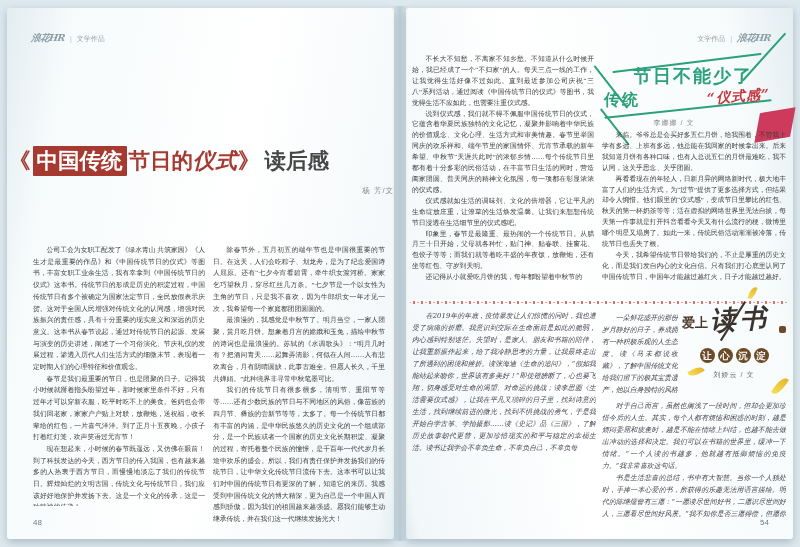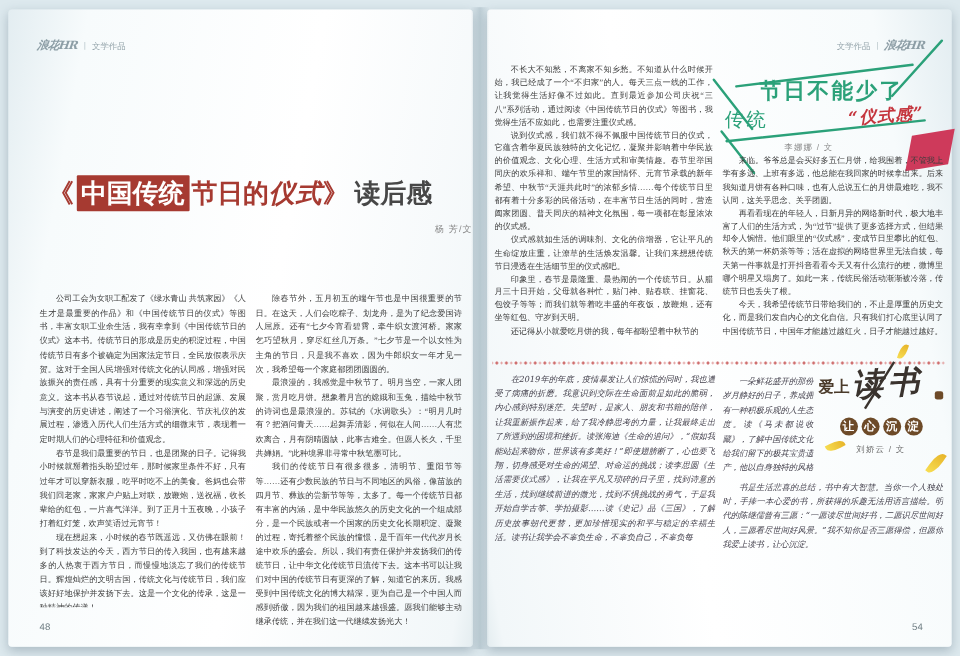--- a/index.html
+++ b/index.html
@@ -16,21 +16,21 @@
 
   
   .hdr{position:absolute;top:24px;display:flex;align-items:center;gap:5px;color:#93a3aa;font-size:7px;}
   .hdr .logo{font-family:"DejaVu Serif",serif;font-style:italic;font-weight:bold;font-size:9.5px;
     color:#8d9ea6;letter-spacing:-.5px;transform:skewX(-8deg);}
   .hdr .sep{color:#b9c6cb;}
   #hdr-left{left:24px;}
   #hdr-right{right:22px;}
 
   
-  .lp-title{position:absolute;left:14px;top:138px;width:358px;text-align:center;white-space:nowrap;
+  .lp-title{position:absolute;left:2px;top:138px;width:358px;text-align:left;white-space:nowrap;
     font-family:"Liberation Serif",serif;font-weight:bold;font-size:21.5px;color:#a63a31;}
   .lp-title .tbox{display:inline-block;background:#a63a31;color:#fff;padding:0 4px 1px 4px;margin:0 2px;border-radius:1px;}
   .lp-title .tscript{font-style:italic;font-family:"DejaVu Serif",serif;letter-spacing:1px;}
   .lp-title .ttail{color:#474747;margin-left:5px;}
   .byline{position:absolute;width:100%;text-align:right;color:#8a8a8a;font-size:7.5px;letter-spacing:1px;}
   #lp-byline{left:0;top:178px;}
 
   .bodycol{position:absolute;overflow:hidden;text-align:justify;color:#3d3d3d;
     font-family:"Liberation Serif",serif;font-size:6.8px;line-height:11.7px;}
   .bodycol p{margin:0;text-indent:2em;}
@@ -46,21 +46,21 @@
 
   .festival-title{position:absolute;left:192px;top:44px;width:190px;height:76px;}
   .gl{position:absolute;background:#2ba179;height:1.6px;border-radius:1px;}
   .gl1{width:150px;left:14px;top:10px;transform:rotate(-7deg);}
   .gl2{width:54px;left:-14px;top:34px;transform:rotate(52deg);}
   .gl3{width:168px;left:6px;top:56px;transform:rotate(-6deg);}
   .gl4{width:46px;left:-6px;top:74px;transform:rotate(52deg);}
   .gl5{width:64px;right:-8px;top:4px;transform:rotate(-48deg);}
   .ft-line1{position:absolute;left:0;top:12px;width:100%;text-align:center;
     font-weight:bold;font-size:18px;color:#2ba179;letter-spacing:2px;}
-  .ft-word{position:absolute;left:6px;top:38px;font-weight:normal;font-size:16px;color:#2ba179;letter-spacing:2px;}
+  .ft-word{position:absolute;left:6px;top:38px;font-weight:bold;font-size:16px;color:#2ba179;letter-spacing:2px;}
   .ft-script{position:absolute;right:18px;top:36px;font-family:"DejaVu Serif",serif;font-style:italic;
     font-weight:bold;font-size:14px;color:#c5363e;transform:rotate(-4deg);letter-spacing:1px;}
   .red-shape{position:absolute;right:-4px;top:58px;width:34px;height:30px;background:#ce3a5b;
     transform:skewX(-20deg) rotate(-10deg);}
   .ft-author{position:absolute;left:0;top:66px;width:80%;text-align:center;color:#8a8a8a;font-size:7px;letter-spacing:1px;}
 
   
   .lace{position:absolute;left:4px;top:291px;width:378px;height:7px;
     background-image:radial-gradient(circle,#cf6f6f 1.1px,rgba(0,0,0,0) 1.4px),radial-gradient(circle,#e3a2a2 .8px,rgba(0,0,0,0) 1.1px);
     background-size:8px 7px,4px 7px;background-position:0 50%,2px 50%;}
@@ -177,20 +177,21 @@
           <span class="rt-circle">沉</span>
           <span class="rt-circle">淀</span>
         </div>
       <span class="leaf leaf-a"></span>
       <div class="rt-author-row">刘娇云 / 文</div>
       <span class="leaf leaf-b"></span>
       <span class="leaf leaf-c"></span>
     </div>
 
     <div class="scriptcol" id="rd-col2">
+        <p>对于自己而言，虽然也搁浅了一段时间，但却会更加珍惜今后的人生。其实，每个人都有烦恼和困惑的时刻，越是烦闷委屈和疲惫时，越是不能在情绪上纠结，也越不能去做出冲动的选择和决定。我们可以在书籍的世界里，缓冲一下情绪。“一个人读的书越多，他就越有抵御烦恼的免疫力。”我非常喜欢这句话。</p>
         <p>书是生活悲喜的总结，书中有大智慧。当你一个人独处时，手捧一本心爱的书，所获得的乐趣无法用语言描绘。明代的陈继儒曾有三愿：“一愿读尽世间好书，二愿识尽世间好人，三愿看尽世间好风景。”我不知你是否三愿得偿，但愿你我爱上读书，让心沉淀。</p>
       </div>
 
     <div class="pagenum" id="pn-right">54</div>
   </div>
 
   <div class="gutter"></div>
 </div>
 
 </body></html>

